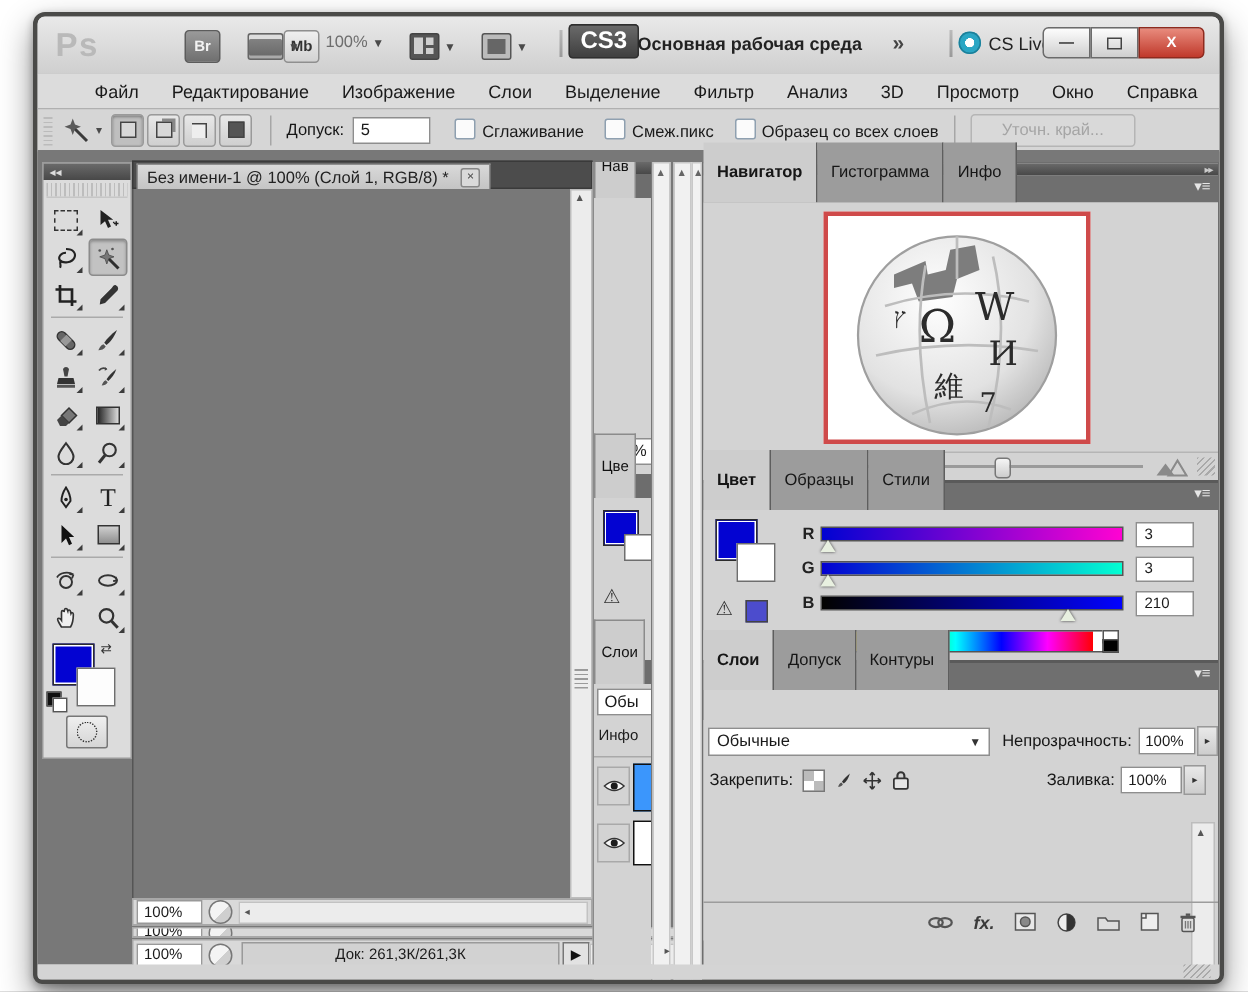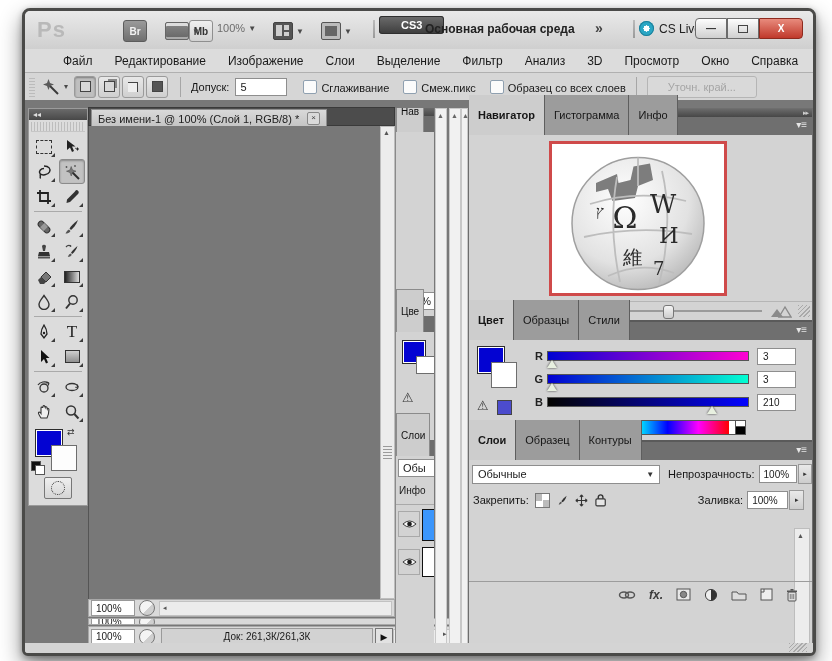--- a/index.html
+++ b/index.html
@@ -11,21 +11,21 @@
   
   #titlebar{position:absolute;left:0;top:0;width:100%;height:38px;
     background:linear-gradient(#e9e9e9,#cfcfcf);border-bottom:1px solid #a9a9a9;}
   .ps-logo{font-size:22px;font-weight:bold;color:#b9b9b9;letter-spacing:1px;text-align:center;}
   .sq-btn{display:inline-flex;align-items:center;justify-content:center;height:20px;min-width:22px;
     border:1px solid #8f8f8f;border-radius:3px;background:linear-gradient(#efefef,#d2d2d2);
     font-weight:bold;font-size:10px;color:#333;margin-left:28px;}
   .sq-btn.dark{background:linear-gradient(#9a9a9a,#6f6f6f);color:#f2f2f2;border-color:#5c5c5c;}
   .dd{color:#4a4a4a;font-size:8px;margin-left:3px;}
   .cs3-badge{background:linear-gradient(#6a6a6a,#3f3f3f);color:#fff;font-weight:bold;
-    border:1px solid #2f2f2f;border-radius:3px;padding:2px 21px;font-size:11px;}
+    border:1px solid #2f2f2f;border-radius:3px;padding:2px 7px;font-size:16px;}
   .ws-title{font-weight:bold;color:#222;font-size:12px;}
   .vsep{width:2px;height:18px;background:linear-gradient(#bbb,#999);margin:0 8px;}
   .film-icon{width:22px;height:16px;border:1px solid #666;border-radius:2px;
     background:linear-gradient(#888,#666);
     box-shadow:inset 0 3px 0 #ddd, inset 0 -2px 0 #aaa;}
   .grid-icon{width:18px;height:16px;background:#555;border:1px solid #444;border-radius:2px;position:relative;}
   .grid-icon i{position:absolute;background:#cfcfcf;}
   .screen-icon{width:18px;height:16px;border:1px solid #555;border-radius:2px;position:relative;background:#bbb;}
   .screen-icon i{position:absolute;left:3px;top:3px;right:3px;bottom:3px;background:#666;}
   .cslive-icon{width:15px;height:15px;border-radius:50%;background:radial-gradient(circle at 50% 50%,#fff 0 28%,#2aa6c4 30% 100%);
@@ -659,25 +659,25 @@
         <div class="spectrum">
           <span class="wb"></span>
           <span class="bb"></span>
         </div>
       </div>
 
       <div style="height:2px;background:#5a5a5a;"></div>
 
       <div class="tabstrip">
         <span class="ptab active">Слои</span>
-        <span class="ptab">Образец</span>
+        <span class="ptab">Допуск</span>
         <span class="ptab">Контуры</span>
         <span class="pmenu">▾≡</span>
       </div>
-      <div class="panel-body" style="height:147px;">
+      <div class="panel-body" style="height:147px;margin-top:20px;">
         <div class="lay-row" style="top:4px;">
           <span class="blend-select">
             <span>Обычные</span>
               <span style="font-size:8px;color:#333;">▼</span>
           </span>
           <span class="small-label" style="margin-left:8px;">Непрозрачность:</span>
           <span class="val-box" style="margin-left:4px;">
               <span>100%</span>
             </span>
           <span class="spin-btn">

